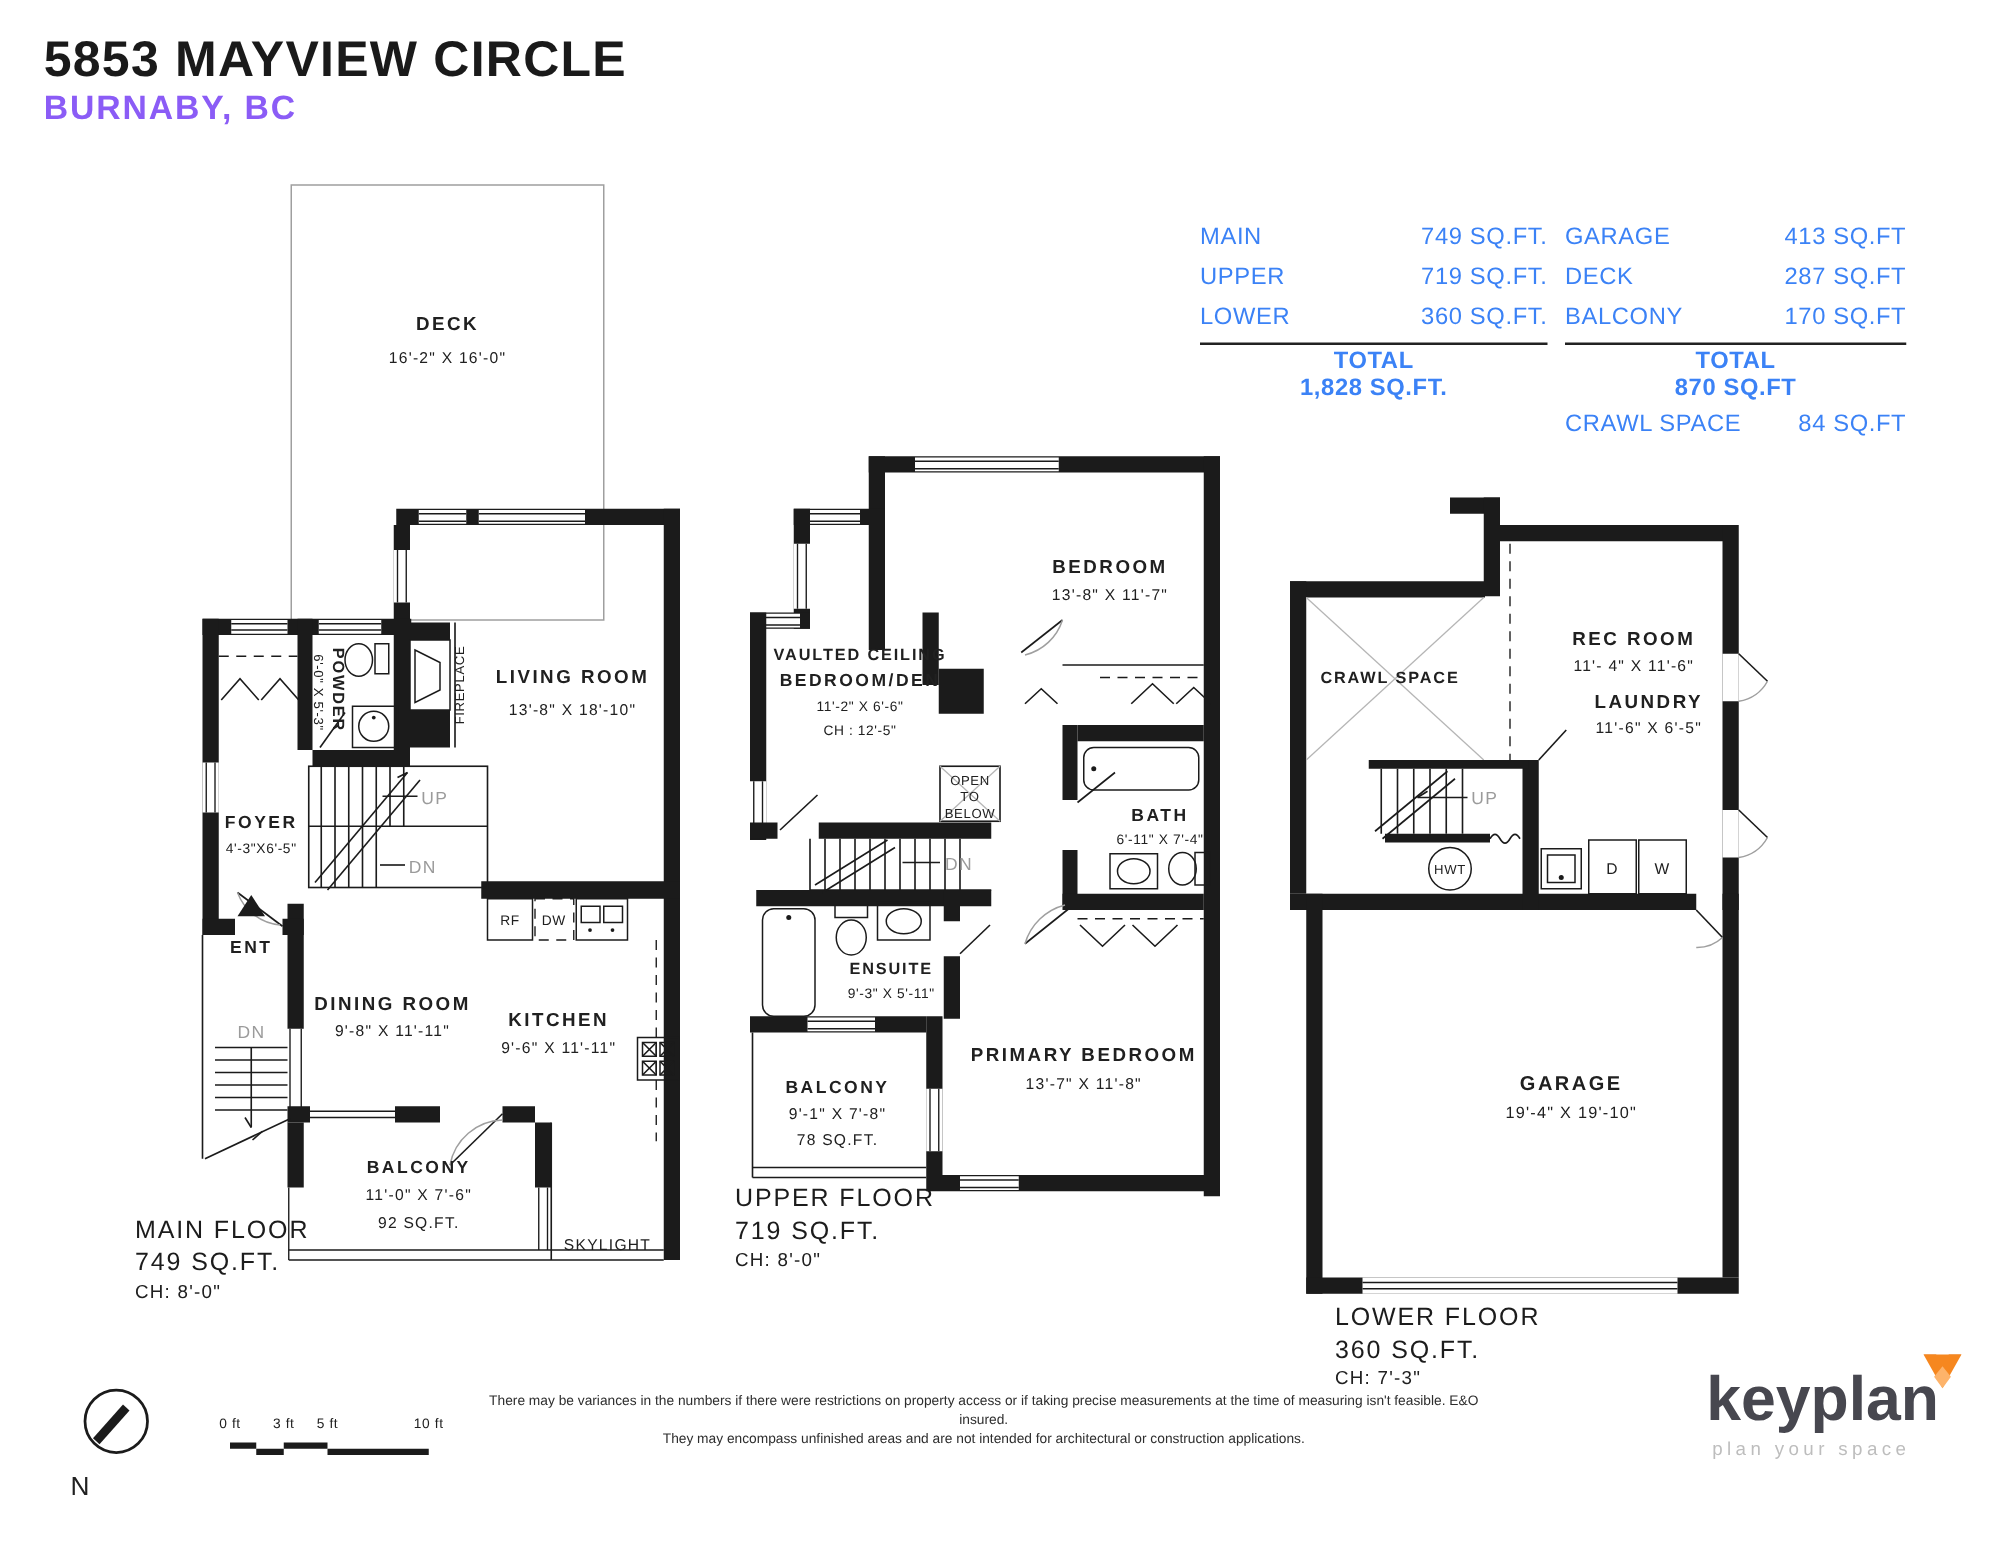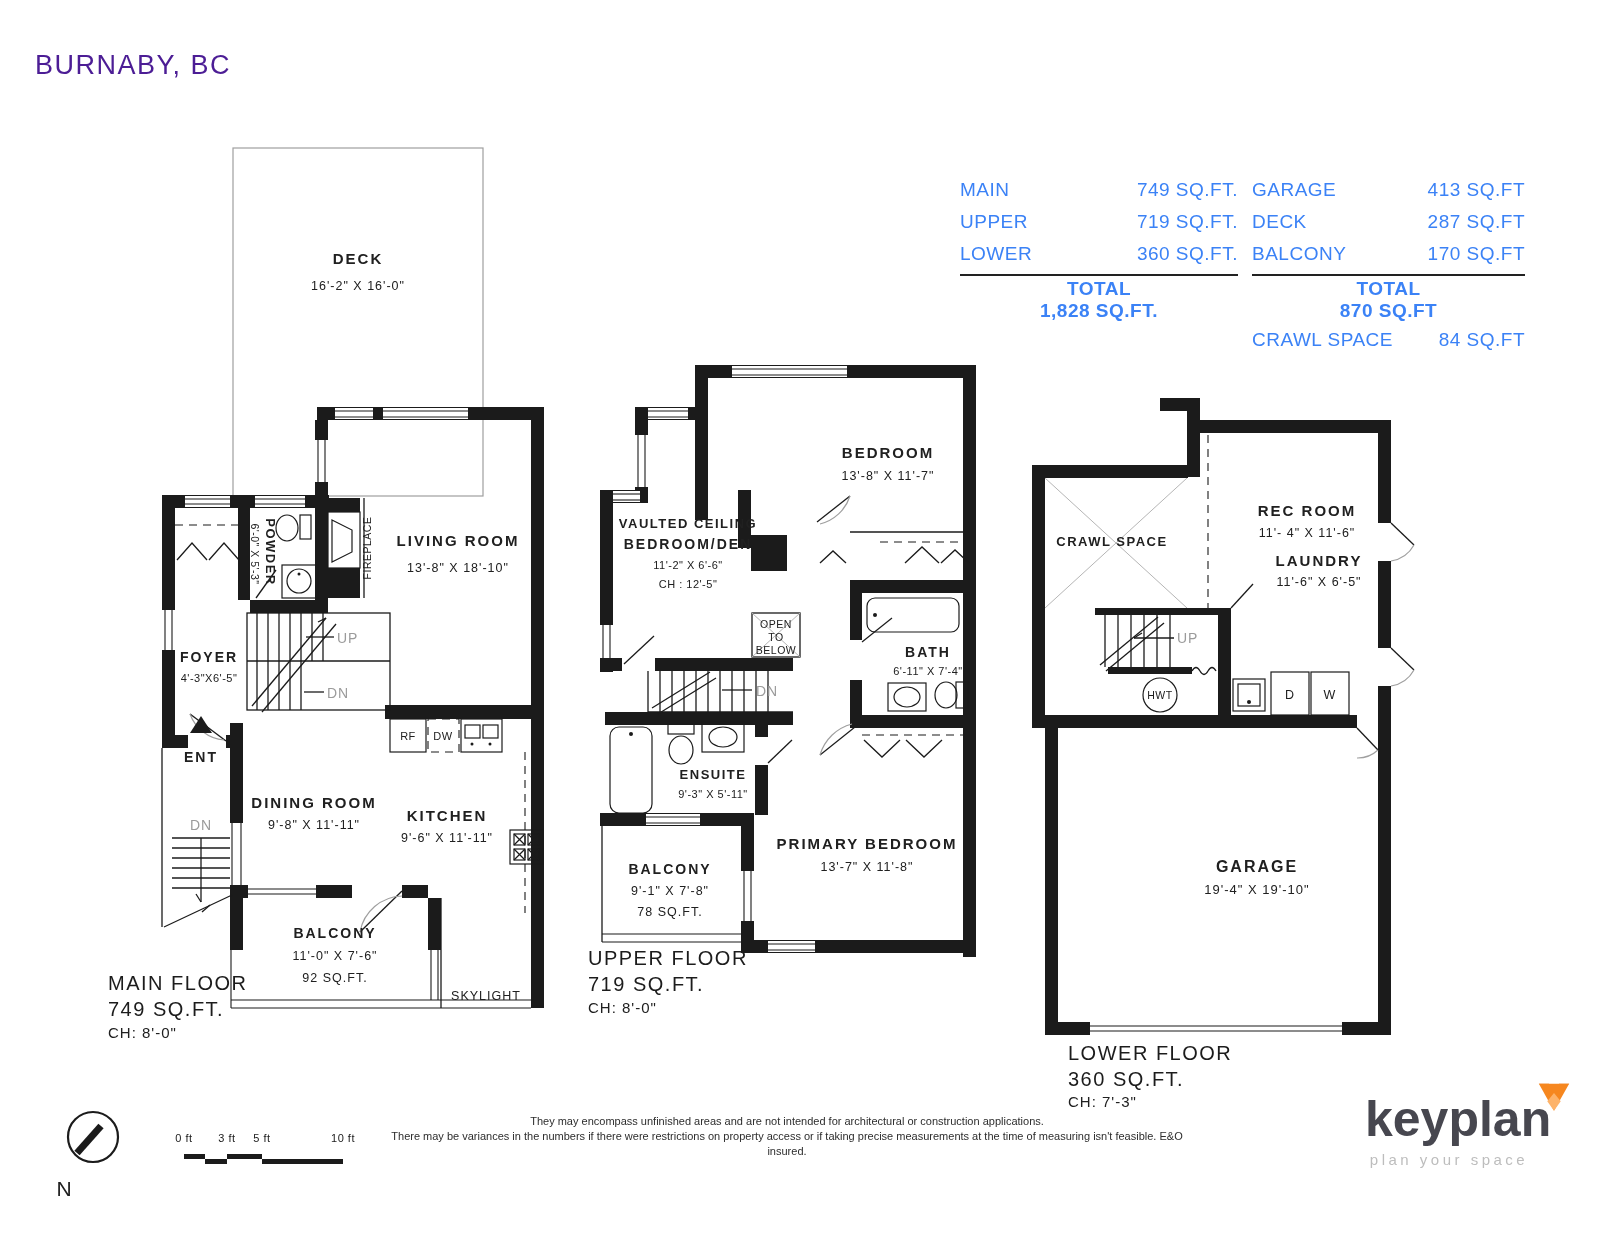--- a/index.html
+++ b/index.html
@@ -1,21 +1,21 @@
 <!DOCTYPE html>
 <html><head>
 <meta charset="utf-8">
 <style>
   html,body{margin:0;padding:0;background:#e8e8e8;}
   .sheet{position:relative;width:1600px;height:1236px;background:#ffffff;overflow:hidden;
          font-family:"Liberation Sans",sans-serif;color:#1e1e1e;}
   
   .title-block{position:absolute;left:35px;top:26px;}
   .addr{font-size:40px;font-weight:bold;letter-spacing:1px;color:#1a1a1a;}
-  .city{font-size:27px;font-weight:normal;letter-spacing:1.5px;color:#4c1d95;margin-top:24px;}
+  .city{font-size:27px;font-weight:bold;letter-spacing:1.5px;color:#8b5cf6;margin-top:0;}
   
   .atable{position:absolute;top:174px;font-size:19px;letter-spacing:0.5px;color:#3b82f6;}
   .atable .row{display:flex;justify-content:space-between;height:32px;align-items:center;}
   .atable .total{font-weight:bold;height:38px;flex-direction:column;}
   .atable hr{border:none;border-top:2px solid #222;margin:4px 0 2px 0;}
   .col1{left:960px;width:278px;}
   .col2{left:1252px;width:273px;}
   .crawl-row{margin-top:8px;}
   
   svg{position:absolute;overflow:visible;}
@@ -44,20 +44,21 @@
   .brand{font-size:50px;font-weight:bold;color:#47474f;letter-spacing:0;}
   .tagline{font-size:15px;color:#bdbdbd;letter-spacing:3.5px;margin-top:3px;text-align:center;}
   .foxwrap{position:absolute;right:-4px;top:-8px;}
 </style>
 </head>
 <body>
 
 <div class="sheet">
 
   <div class="title-block">
+    <div class="addr">5853 MAYVIEW CIRCLE</div>
     <div class="city">BURNABY, BC</div>
   </div>
 
   <div class="atable col1">
     <div class="row">
       <span>MAIN</span>
       <span>749 SQ.FT.</span>
     </div>
     <div class="row">
       <span>UPPER</span>
@@ -517,22 +518,22 @@
     <text class="dim11" x="173" y="14">10 ft</text>
     <g>
       <rect x="14" y="26" width="21" height="5" fill="#1b1b1b"></rect>
       <rect x="35" y="31" width="22" height="5" fill="#1b1b1b"></rect>
       <rect x="57" y="26" width="35" height="5" fill="#1b1b1b"></rect>
       <rect x="92" y="31" width="81" height="5" fill="#1b1b1b"></rect>
     </g>
   </svg>
 
   <div class="disclaimer">
+    <div>There may be variances in the numbers if there were restrictions on property access or if taking precise measurements at the time of measuring isn't feasible. E&amp;O insured.</div>
     <div>They may encompass unfinished areas and are not intended for architectural or construction applications.</div>
-    <div>There may be variances in the numbers if there were restrictions on property access or if taking precise measurements at the time of measuring isn't feasible. E&amp;O insured.</div>
   </div>
 
   <div class="logo">
     <div class="foxwrap">
       <svg width="34" height="32" viewBox="0 0 40 38">
         <polygon points="2,2 14,2 18,13" fill="#e2731d"></polygon>
         <polygon points="38,2 26,2 22,13" fill="#e2731d"></polygon>
         <polygon points="2,2 38,2 20,34" fill="#f6871f"></polygon>
         <polygon points="20,13 28,23 20,34 12,23" fill="#fdb36a"></polygon>
       </svg>

